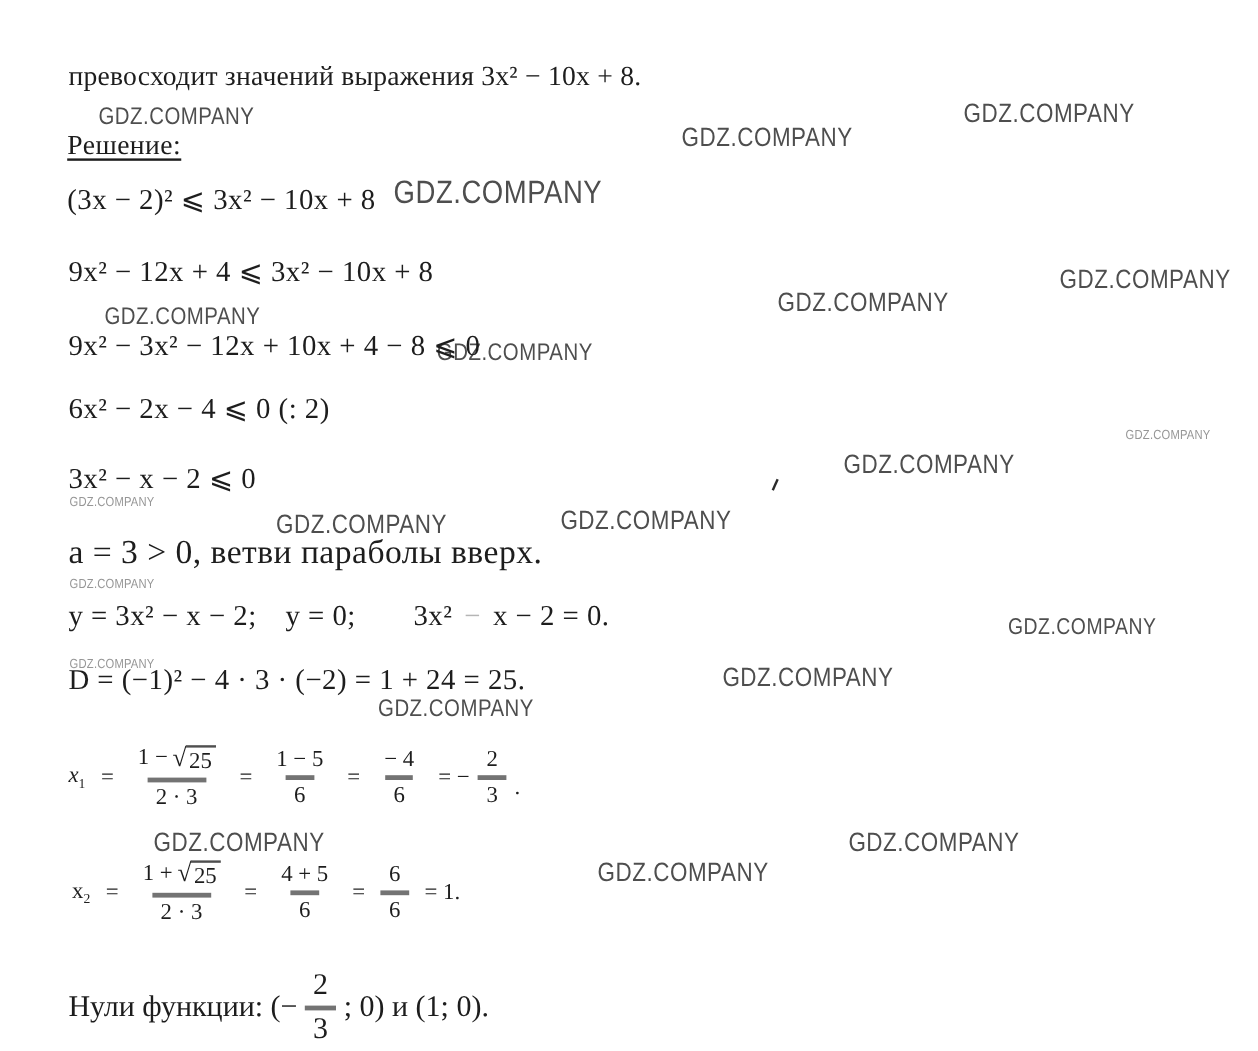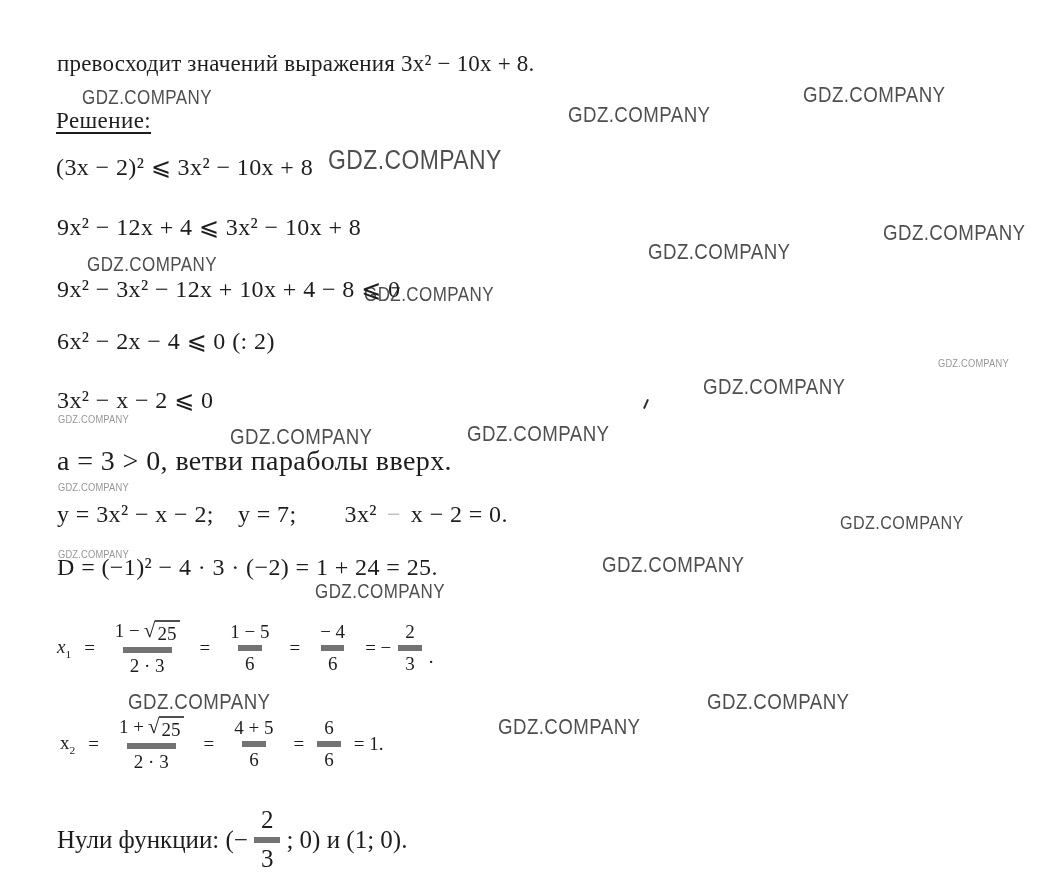--- a/index.html
+++ b/index.html
@@ -18,21 +18,21 @@
     transform:scaleX(.85);transform-origin:left top;letter-spacing:.5px;line-height:1;
   }
   .wm-a{font-size:22px;}
   .wm-a2{font-size:27px;}
   .wm-b{font-size:20px;}
   .wm-b2{font-size:19px;}
   .wm-c{font-size:11px;color:#8b8b8b;opacity:.9;letter-spacing:.2px;}
   .eqrow{position:absolute;display:flex;align-items:center;gap:13px;font-size:19px;white-space:nowrap;}
   .frac{display:inline-flex;flex-direction:column;align-items:center;text-align:center;line-height:1.15;}
   .frac .num{padding:0 7px 2px 7px;display:inline-flex;align-items:flex-start;}
-  .frac .den{border-top:6px solid #737373;padding:2px 7px 0 7px;}
+  .frac .den{border-top:4px solid #737373;padding:2px 7px 0 7px;}
   .sqrt{display:inline-flex;align-items:flex-start;margin-left:4px;}
   .sqrt .sign{font-size:1.12em;line-height:1;}
   .sqrt .radicand{border-top:2px solid #4f4f4f;margin-left:-1px;padding:1px 3px 0 3px;}
   .vr i{font-style:italic;}
   sub{font-size:.6em;}
   .gap-sm{margin-right:24px;}
   .gap-lg{margin-right:48px;}
   .faint{color:#b5b5b5;margin:0 10px;}
   .period{transform:translateY(9px);}
   .tick{position:absolute;width:2px;height:10px;background:#2a2a2a;transform:rotate(24deg);}
@@ -74,21 +74,21 @@
 
   <div class="line" style="left:56px;top:153px">(3x − 2)² ⩽ 3x² − 10x + 8</div>
   <div class="line" style="left:57px;top:213px">9x² − 12x + 4 ⩽ 3x² − 10x + 8</div>
   <div class="line" style="left:57px;top:275px">9x² − 3x² − 12x + 10x + 4 − 8 ⩽ 0</div>
   <div class="line" style="left:57px;top:327px">6x² − 2x − 4 ⩽ 0 (: 2)</div>
   <div class="line" style="left:57px;top:386px">3x² − x − 2 ⩽ 0</div>
 
   <div class="line" style="left:57px;top:444px;font-size:28px">a = 3 &gt; 0, ветви параболы вверх.</div>
 
   <div class="line" style="left:57px;top:500px">
-    <span class="gap-sm">y = 3x² − x − 2;</span><span class="gap-lg">y = 7;</span><span>3x²</span><span class="faint">−</span><span>x − 2 = 0.</span>
+    <span class="gap-sm">y = 3x² − x − 2;</span><span class="gap-lg">y = 0;</span><span>3x²</span><span class="faint">−</span><span>x − 2 = 0.</span>
   </div>
 
   <div class="line" style="left:57px;top:553px">D = (−1)² − 4 · 3 · (−2) = 1 + 24 = 25.</div>
 
   <div class="eqrow" style="left:57px;top:615px;height:66px">
     <span class="vr"><i>x</i><sub>1</sub></span>
     <span>=</span>
     <span class="frac">
       <span class="num">
           <span>1 −</span>

